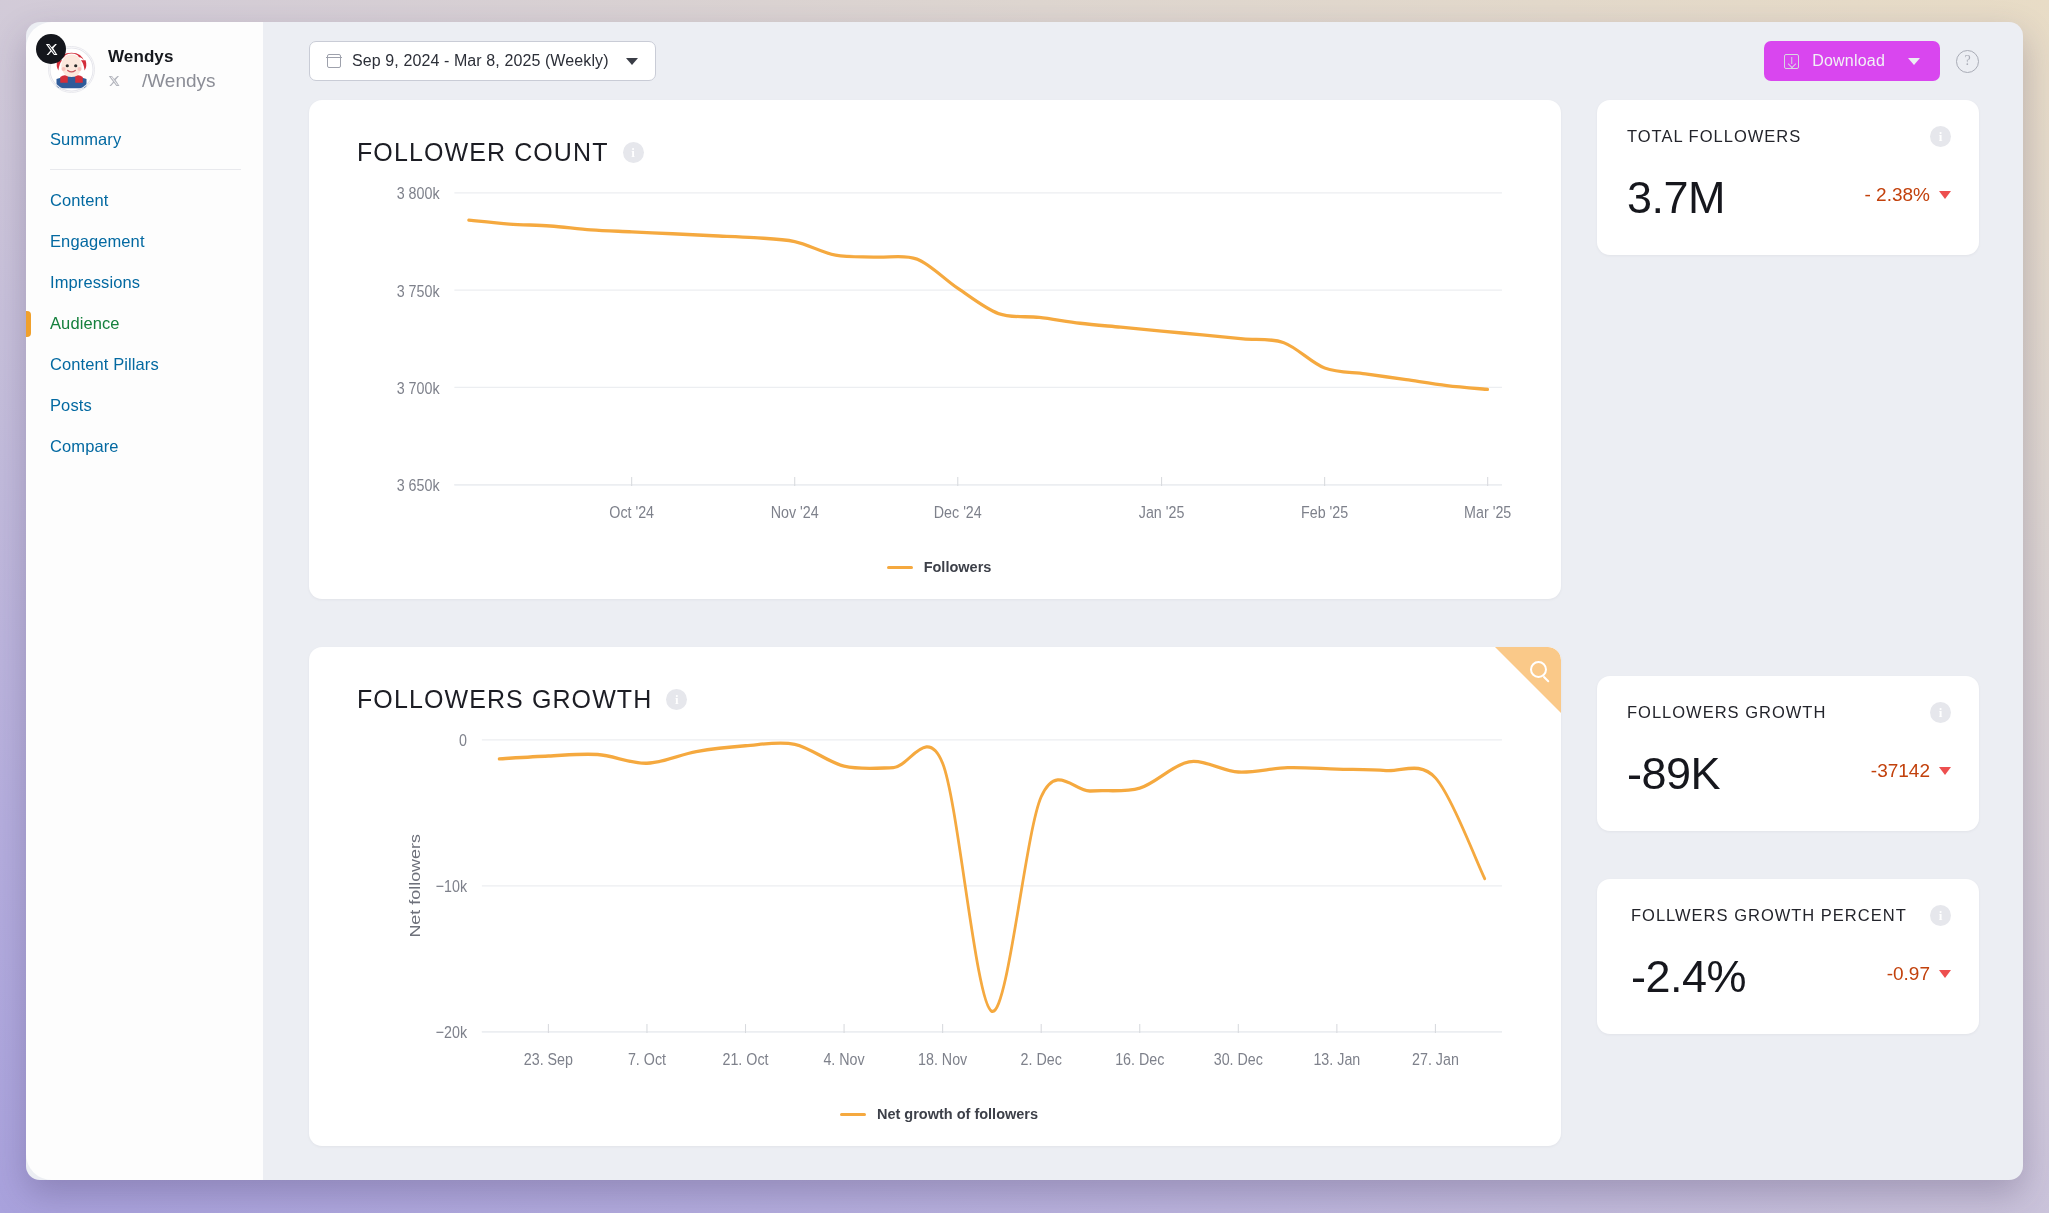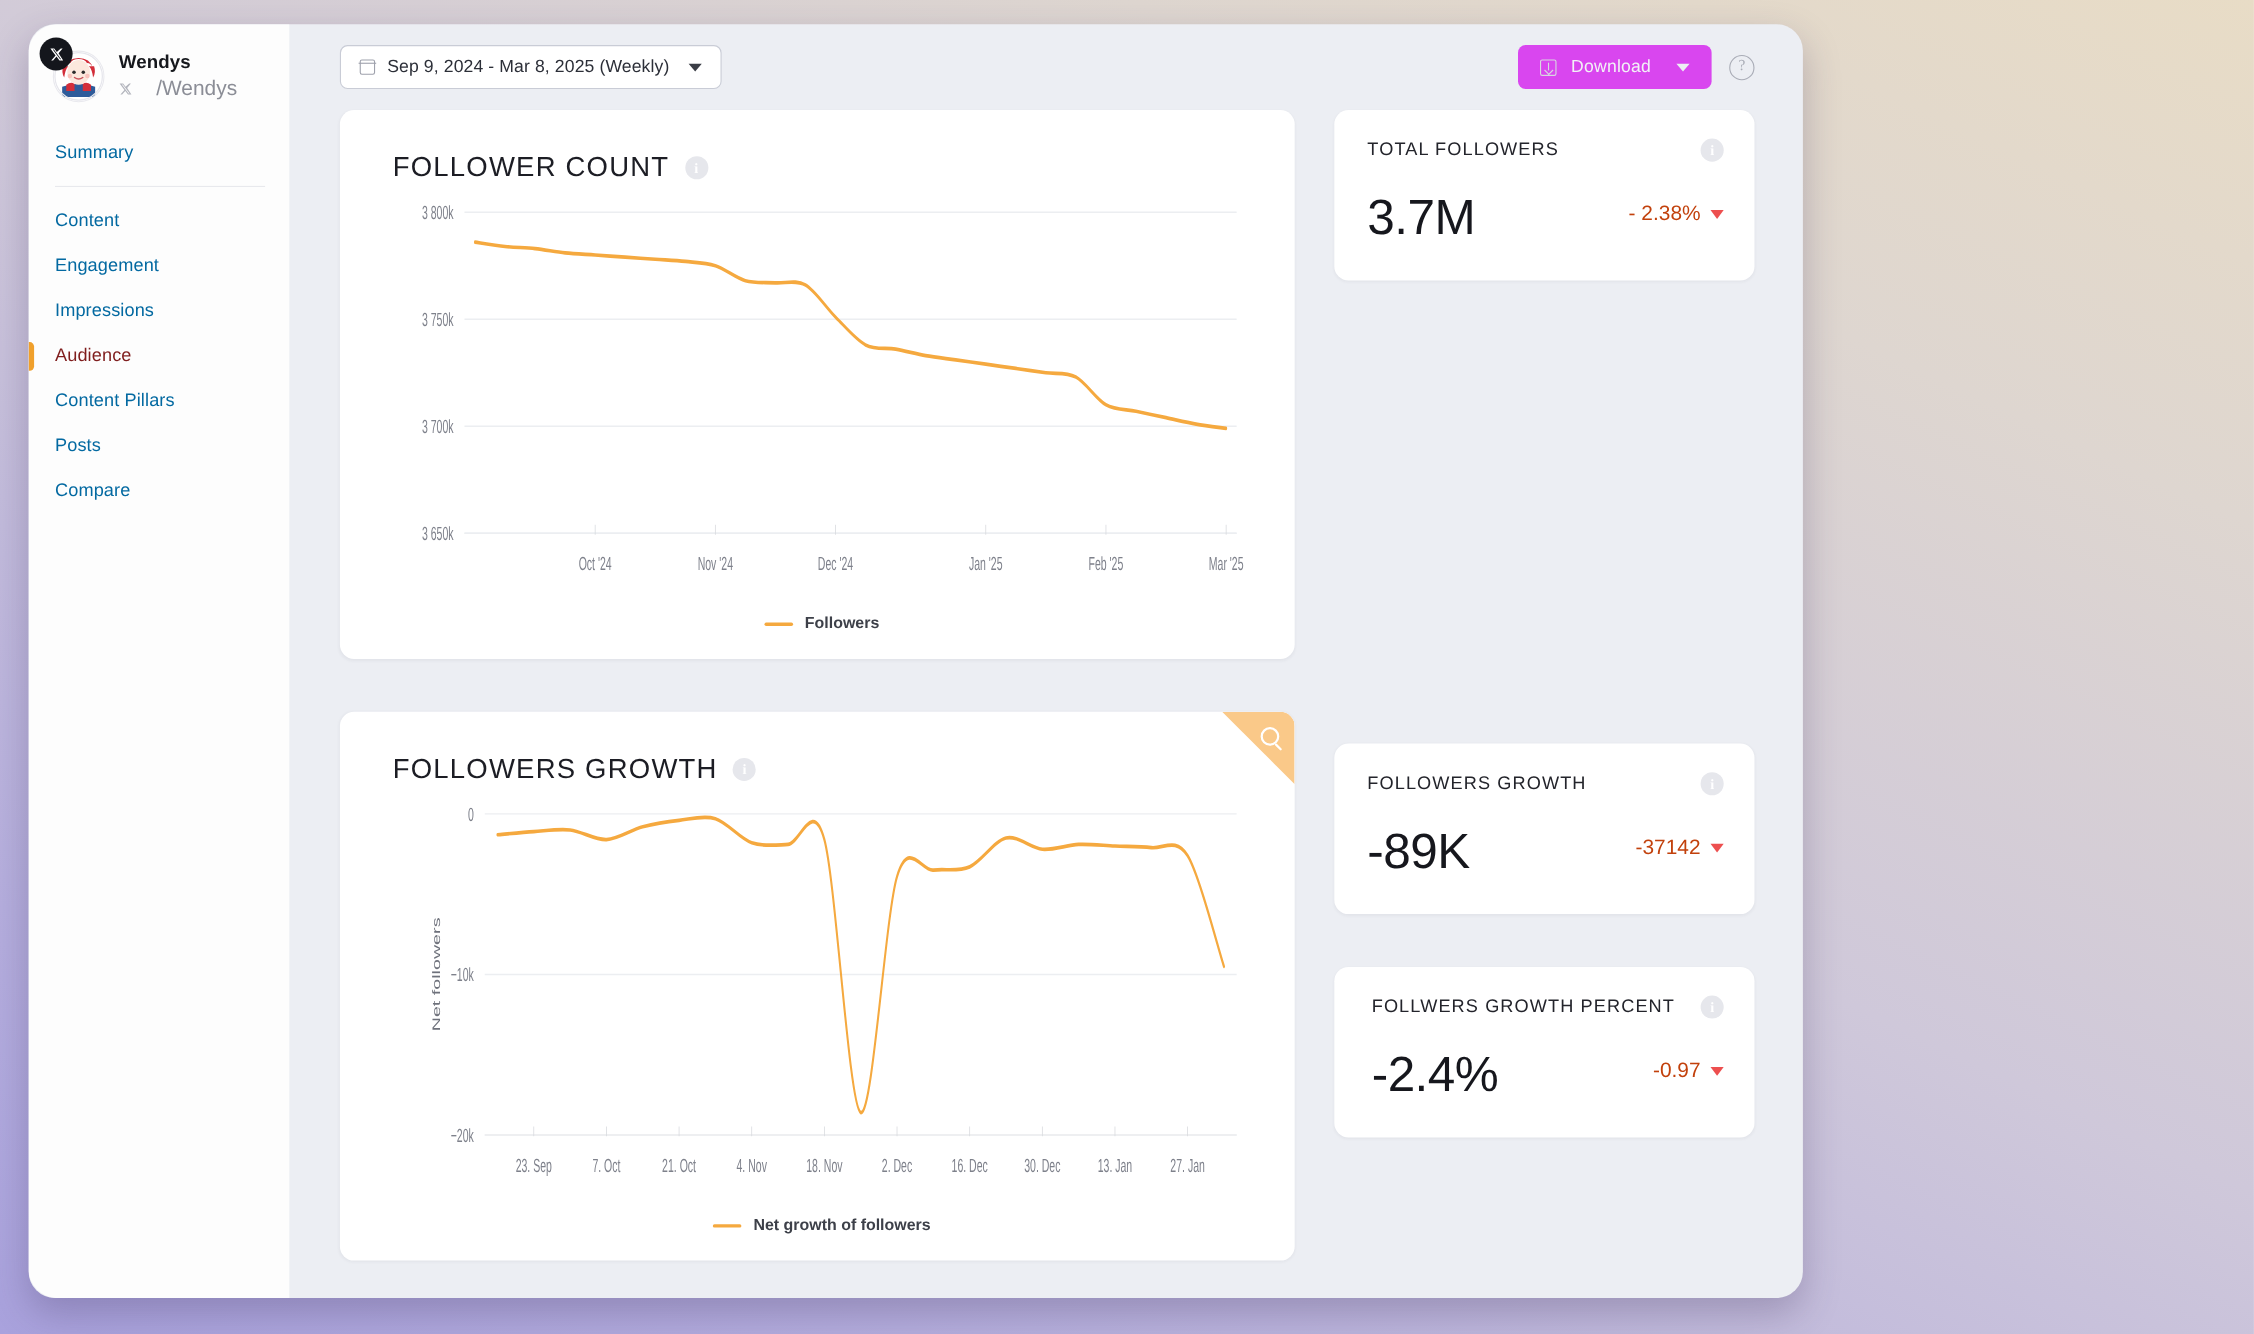--- a/index.html
+++ b/index.html
@@ -15,24 +15,24 @@
     font-family: "Liberation Sans", sans-serif;
     background: linear-gradient(205deg, #e8dcc6 0%, #ded6d0 22%, #cfc8da 50%, #b5aede 82%, #a9a2dd 100%);
     position: relative;
   }
 
   
   #app-window {
     position: absolute;
     left: 26px;
     top: 22px;
-    width: 1613px;
+    width: 1997px;
     height: 1158px;
     background: #eceef3;
-    border-radius: 24px;
+    border-radius: 14px;
     box-shadow: 0 14px 34px rgba(60,45,90,.28);
     display: flex;
     overflow: hidden;
   }
 
   
   #sidebar {
     width: 237px;
     background: #fdfdfd;
     flex: 0 0 237px;
@@ -77,21 +77,21 @@
 
   .nav-item {
     display: block;
     position: relative;
     font-size: 16.5px;
     color: #0369a1;
     padding: 11px 0 11px 24px;
     cursor: pointer;
     letter-spacing: .1px;
   }
-  .nav-item.active { color: #7f1d1d; }
+  .nav-item.active { color: #15803d; }
   .nav-item.active::before {
     content: "";
     position: absolute;
     left: 0; top: 8px;
     width: 5px; height: 26px;
     background: #f0a02c;
     border-radius: 0 4px 4px 0;
   }
   .nav-divider {
     height: 1px;

